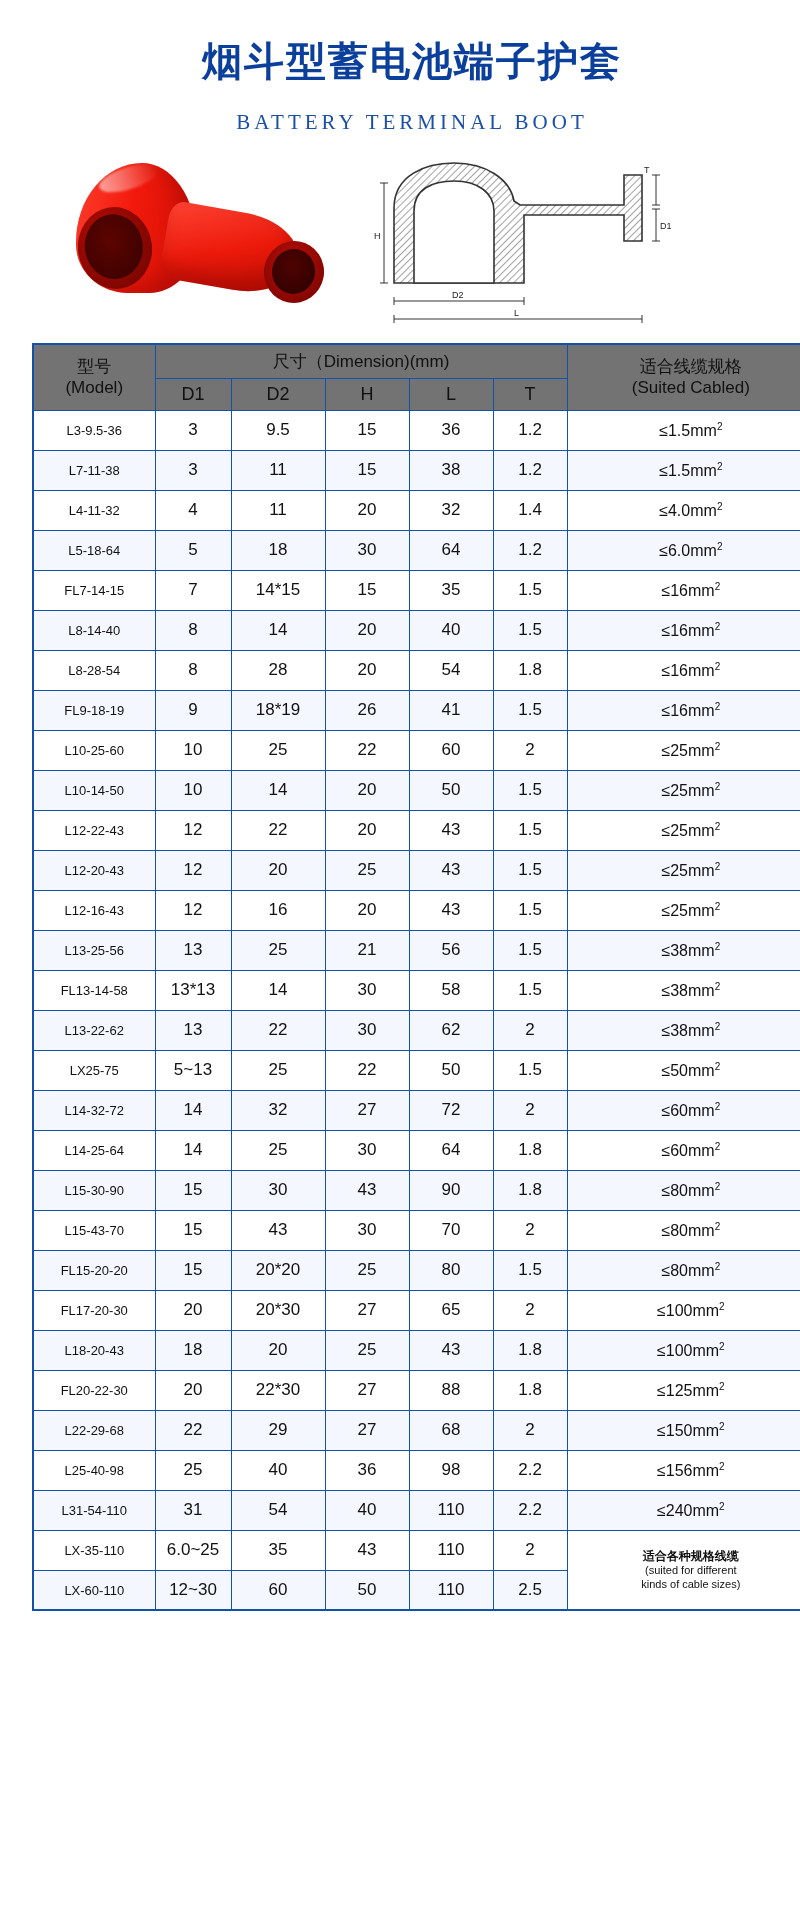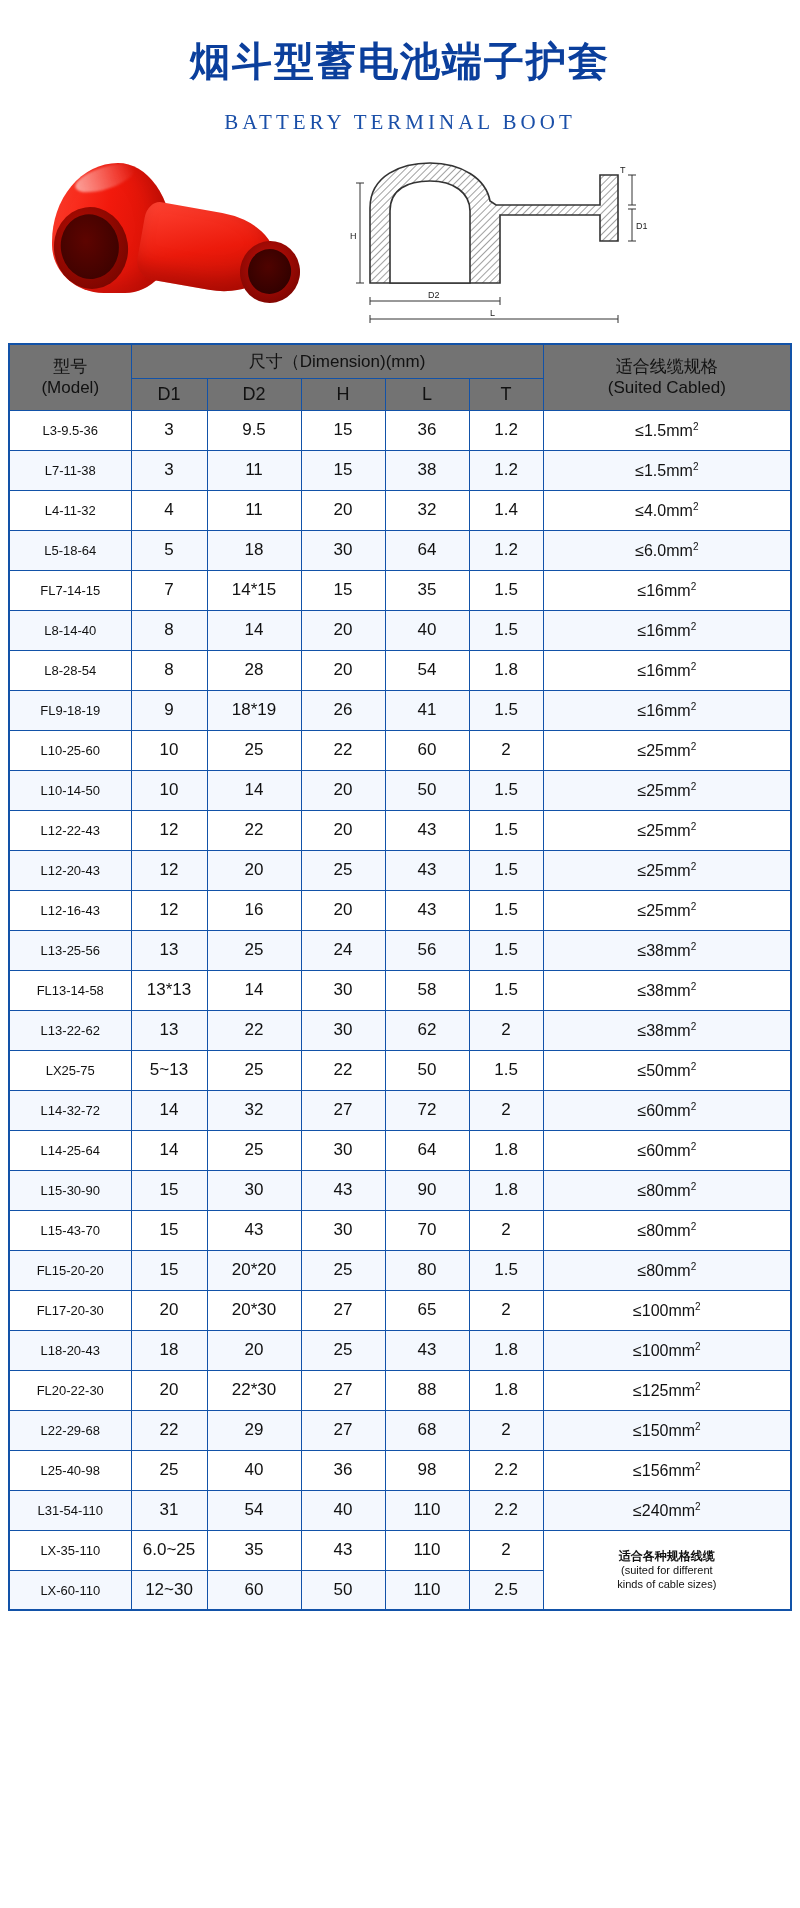--- a/index.html
+++ b/index.html
@@ -8,20 +8,21 @@
     padding: 0;
     background: #ffffff;
     font-family: "Liberation Sans", "DejaVu Sans", sans-serif;
   }
   .page {
     width: 800px;
     min-height: 1908px;
     position: relative;
     background: #ffffff;
     overflow: hidden;
+    padding-left: 24px;
   }
 
   
   .header {
     padding-top: 38px;
     text-align: center;
   }
   .title-cn {
     font-size: 40px;
     font-weight: bold;
@@ -386,21 +387,21 @@
             <td class="">16</td>
             <td class="">20</td>
             <td class="">43</td>
             <td class="">1.5</td>
             <td class="suited"><span>≤25</span><span>mm</span><sup>2</sup></td>
           </tr>
           <tr class="alt">
             <td class="model">L13-25-56</td>
             <td class="">13</td>
             <td class="">25</td>
-            <td class="">24</td>
+            <td class="">21</td>
             <td class="">56</td>
             <td class="">1.5</td>
             <td class="suited"><span>≤38</span><span>mm</span><sup>2</sup></td>
           </tr>
           <tr>
             <td class="model">FL13-14-58</td>
             <td class="">13*13</td>
             <td class="">14</td>
             <td class="">30</td>
             <td class="">58</td>

